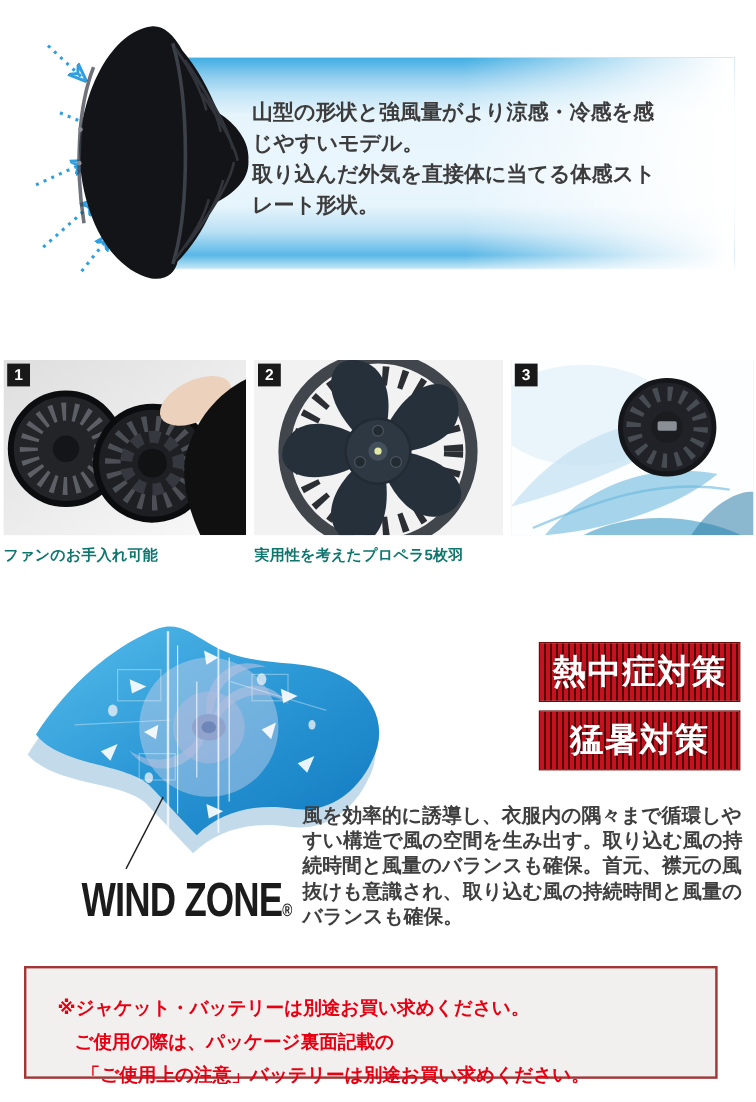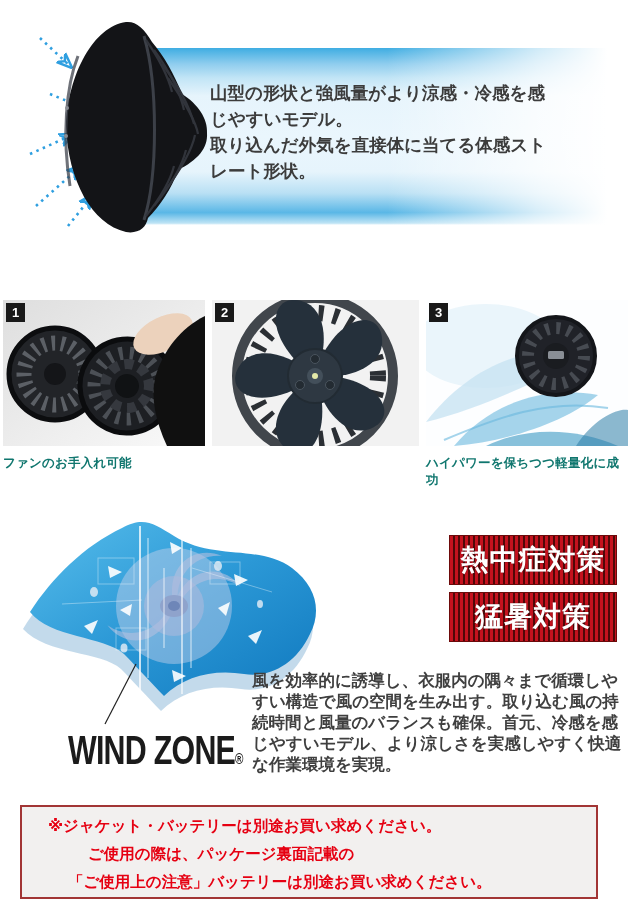--- a/index.html
+++ b/index.html
@@ -53,25 +53,25 @@
     left:68px;top:728px;z-index:2;white-space:nowrap;
     font-size:40px;font-weight:bold;color:#1b1b1b;letter-spacing:-1px;
     transform:scaleX(0.76);transform-origin:left top;
   }
   .wz-logo .reg{font-size:15px;letter-spacing:0;}
 
   
   .notice{
     left:20px;top:805px;width:578px;height:94px;box-sizing:border-box;z-index:2;
     border:2px solid #a23535;background:#f2f0ef;
-    padding-top:5px;
+    padding-top:20px;
     font-size:15.5px;font-weight:bold;line-height:28px;color:#e60012;
   }
   .notice .l1{padding-left:26px;}
-  .notice .l2{padding-left:40px;margin-left:26px;}
+  .notice .l2{padding-left:40px;}
   .notice .l3{padding-left:46px;}
 </style>
 </head>
 <body>
 
 <div class="abs streaks"></div>
 
 <svg id="hero-fan" class="abs" width="196" height="228" viewBox="0 0 196 228">
   <defs>
     <marker id="ah" viewBox="0 0 10 10" refX="8" refY="5" markerWidth="6" markerHeight="6" orient="auto">
@@ -164,20 +164,21 @@
         </g>
         <circle r="27" fill="#2e3842" stroke="#222b33" stroke-width="2"></circle>
         <circle cx="0" cy="-17" r="4.5" fill="#232b32" stroke="#4a545e"></circle>
         <circle cx="15" cy="9" r="4.5" fill="#232b32" stroke="#4a545e"></circle>
         <circle cx="-15" cy="9" r="4.5" fill="#232b32" stroke="#4a545e"></circle>
         <circle r="8" fill="#434f5a"></circle>
         <circle r="3" fill="#e4e9a8"></circle>
       </g>
     </svg>
   </div>
+  <div class="caption">実用性を考えたプロペラ5枚羽</div>
 </div>
 
 <div class="abs feature" style="left:426px;width:202px;">
   <div class="photo">
     <div class="num-badge">3</div>
     <svg width="202" height="146" viewBox="0 0 202 146">
       <rect width="202" height="146" fill="#fdfeff"></rect>
       <ellipse cx="60" cy="46" rx="74" ry="42" fill="#eaf5fb"></ellipse>
       <path d="M0,122 C40,70 100,40 162,55 C120,77 60,107 0,122 Z" fill="#c8e4f2" opacity="0.8"></path>
       <path d="M28,146 C60,108 112,84 172,95 C140,122 80,142 28,146 Z" fill="#8ec9e6" opacity="0.8"></path>
@@ -186,21 +187,20 @@
       <path d="M18,140 C70,118 122,98 182,108" stroke="#69b8dd" stroke-width="2" fill="none" opacity="0.6"></path>
       <g transform="translate(130,56)">
         <circle r="39" fill="#202228"></circle>
         <circle r="39" fill="none" stroke="#14161a" stroke-width="4"></circle>
         <circle r="28" fill="none" stroke="#474b52" stroke-width="12" stroke-dasharray="4 7"></circle>
         <circle r="13" fill="#1a1c20"></circle>
         <rect x="-8" y="-5" width="16" height="8" rx="1.5" fill="#8a8f96"></rect>
       </g>
     </svg>
   </div>
-  <div class="caption">ハイパワーを保ちつつ軽量化に成功</div>
 </div>
 
 <svg class="abs" style="left:22px;top:508px;" width="318" height="205" viewBox="0 0 318 205">
   <defs>
     <linearGradient id="wz" x1="0" y1="0" x2="1" y2="1">
       <stop offset="0" stop-color="#57bdeb"></stop>
       <stop offset="0.5" stop-color="#2b98d6"></stop>
       <stop offset="1" stop-color="#1079bf"></stop>
     </linearGradient>
   </defs>
@@ -261,19 +261,19 @@
   <line x1="36" y1="6" x2="5" y2="66" stroke="#222222" stroke-width="1.2"></line>
 </svg>
 
 <div class="abs wz-logo"><span>WIND ZONE</span><span class="reg">®</span></div>
 
 <div class="abs badges">
   <div class="hot-badge">熱中症対策</div>
   <div class="hot-badge">猛暑対策</div>
 </div>
 
-<div class="abs wz-desc">風を効率的に誘導し、衣服内の隅々まで循環しやすい構造で風の空間を生み出す。取り込む風の持続時間と風量のバランスも確保。首元、冷感を感じやすいモデル、より涼しさを実感しやすく快適な作業環境を実現。</div>
+<div class="abs wz-desc">風を効率的に誘導し、衣服内の隅々まで循環しやすい構造で風の空間を生み出す。取り込む風の持続時間と風量のバランスも確保。首元、襟元の風抜けも意識され、取り込む風の持続時間と風量のバランスも確保。</div>
 
 <div class="abs notice">
   <div class="l1">※ジャケット・バッテリーは別途お買い求めください。</div>
   <div class="l2">ご使用の際は、パッケージ裏面記載の</div>
   <div class="l3">「ご使用上の注意」バッテリーは別途お買い求めください。</div>
 </div>
 
 </body></html>

